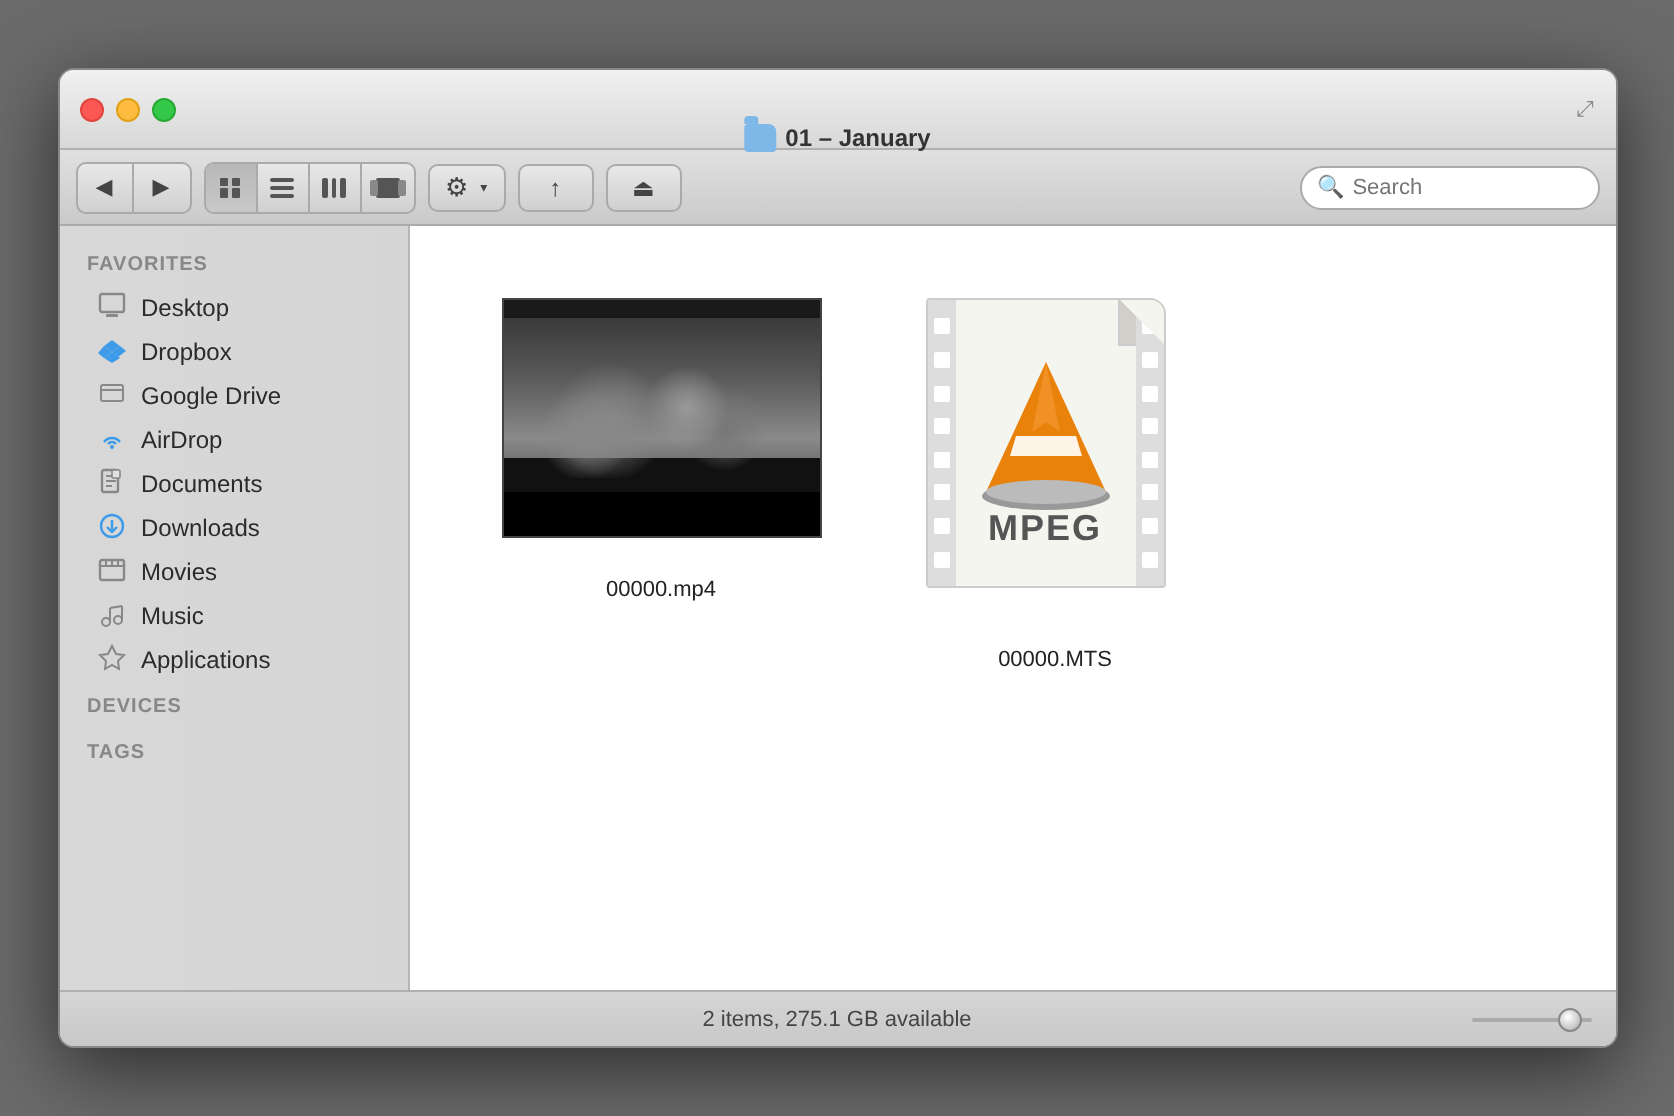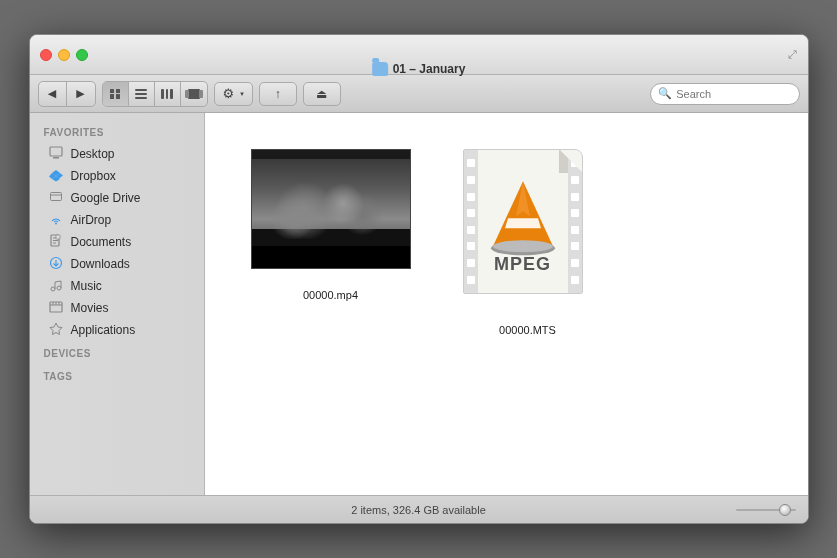--- a/index.html
+++ b/index.html
@@ -649,45 +649,45 @@
           <svg viewBox="0 0 14 14" fill="none" xmlns="http://www.w3.org/2000/svg">
             <circle cx="7" cy="7" r="5.5" stroke="#3d9be9" stroke-width="1.2"></circle>
             <line x1="7" y1="4" x2="7" y2="9" stroke="#3d9be9" stroke-width="1.2"></line>
             <polyline points="4.5,7.5 7,10 9.5,7.5" stroke="#3d9be9" stroke-width="1.2" fill="none"></polyline>
           </svg>
         </div>
         <span>Downloads</span>
       </div>
 
       <div class="sidebar-item">
+        <div class="sidebar-icon icon-movies">
+          <svg viewBox="0 0 14 14" fill="none" xmlns="http://www.w3.org/2000/svg">
+            <rect x="1" y="2" width="12" height="10" rx="1" stroke="#888" stroke-width="1.2" fill="none"></rect>
+            <line x1="1" y1="5" x2="13" y2="5" stroke="#888" stroke-width="1"></line>
+            <line x1="4" y1="2" x2="4" y2="5" stroke="#888" stroke-width="1"></line>
+            <line x1="7" y1="2" x2="7" y2="5" stroke="#888" stroke-width="1"></line>
+            <line x1="10" y1="2" x2="10" y2="5" stroke="#888" stroke-width="1"></line>
+          </svg>
+        </div>
+        <span>Movies</span>
+      </div>
+
+      <div class="sidebar-item">
         <div class="sidebar-icon icon-music">
           <svg viewBox="0 0 14 14" fill="none" xmlns="http://www.w3.org/2000/svg">
             <circle cx="4" cy="11" r="2" stroke="#888" stroke-width="1"></circle>
             <circle cx="10" cy="10" r="2" stroke="#888" stroke-width="1"></circle>
             <line x1="6" y1="11" x2="6" y2="4" stroke="#888" stroke-width="1"></line>
             <line x1="12" y1="10" x2="12" y2="3" stroke="#888" stroke-width="1"></line>
             <line x1="6" y1="4" x2="12" y2="3" stroke="#888" stroke-width="1"></line>
           </svg>
         </div>
         <span>Music</span>
       </div>
 
-      <div class="sidebar-item">
-        <div class="sidebar-icon icon-movies">
-          <svg viewBox="0 0 14 14" fill="none" xmlns="http://www.w3.org/2000/svg">
-            <rect x="1" y="2" width="12" height="10" rx="1" stroke="#888" stroke-width="1.2" fill="none"></rect>
-            <line x1="1" y1="5" x2="13" y2="5" stroke="#888" stroke-width="1"></line>
-            <line x1="4" y1="2" x2="4" y2="5" stroke="#888" stroke-width="1"></line>
-            <line x1="7" y1="2" x2="7" y2="5" stroke="#888" stroke-width="1"></line>
-            <line x1="10" y1="2" x2="10" y2="5" stroke="#888" stroke-width="1"></line>
-          </svg>
-        </div>
-        <span>Movies</span>
-      </div>
-
 
       <div class="sidebar-item">
         <div class="sidebar-icon icon-apps">
           <svg viewBox="0 0 14 14" fill="none" xmlns="http://www.w3.org/2000/svg">
             <path d="M7 1 L9 5 L13 5.5 L10 8.5 L10.5 12.5 L7 10.5 L3.5 12.5 L4 8.5 L1 5.5 L5 5 Z" stroke="#888" stroke-width="1" fill="none"></path>
           </svg>
         </div>
         <span>Applications</span>
       </div>
 
@@ -751,21 +751,21 @@
             </div>
           </div>
           <span class="file-name">00000.MTS</span>
         </div>
 
       </div>
     </div>
   </div>
 
   <div class="statusbar">
-    <span>2 items, 326.4 GB available</span>
+    <span>2 items, 275.1 GB available</span>
     <div class="slider-container">
       <div class="slider-line">
         <div class="slider-knob"></div>
       </div>
     </div>
   </div>
 
 </div>
 
 </body></html>

